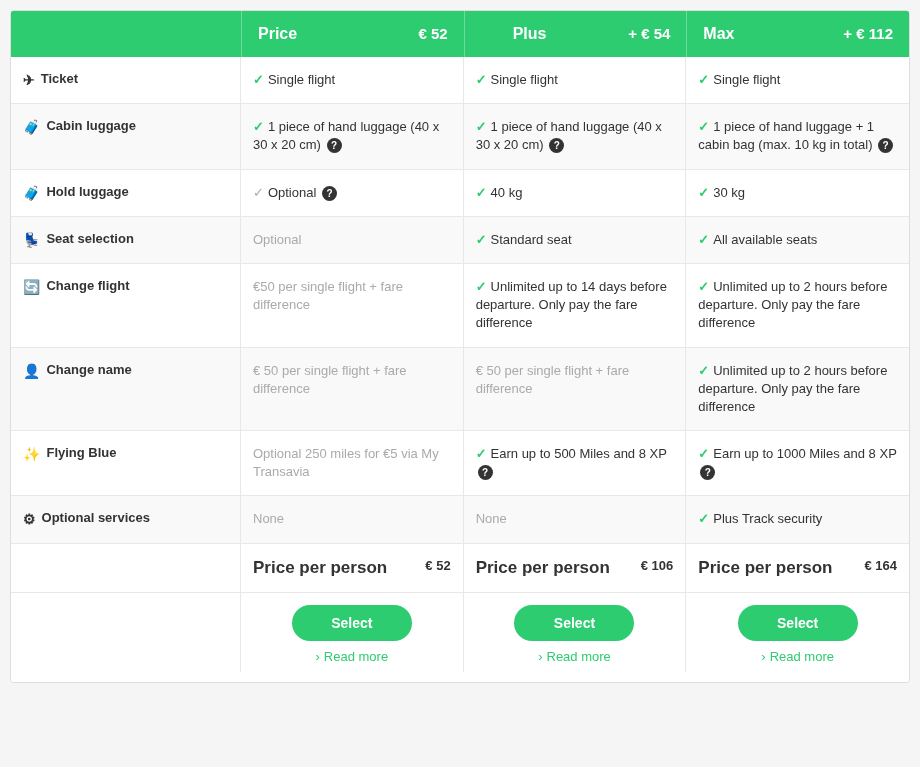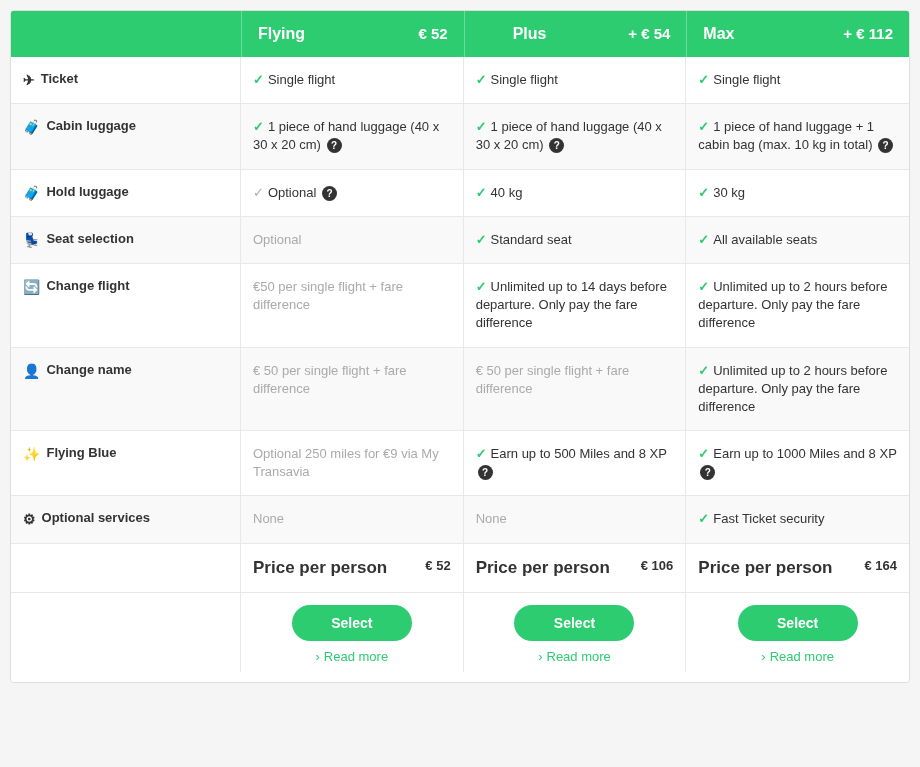--- a/index.html
+++ b/index.html
@@ -166,21 +166,21 @@
     .chevron { margin-right: 4px; }
   </style>
 </head>
 <body>
 
 <div class="pricing-table">
 
   <div class="header-row">
     <div class="header-cell empty"></div>
     <div class="header-cell basic">
-      <span class="plan-name">Flying</span>
+      <span class="plan-name">Price</span>
       <span class="plan-price">€ 52</span>
     </div>
     <div class="header-cell plus">
       <span class="plan-name">Plus</span>
       <span class="plan-price">+ € 54</span>
     </div>
     <div class="header-cell max">
       <span class="plan-name">Max</span>
       <span class="plan-price">+ € 112</span>
     </div>
@@ -239,32 +239,32 @@
         </div>
         <div class="cell"><span class="text-gray">€ 50 per single flight + fare difference</span></div>
         <div class="cell"><span class="text-gray">€ 50 per single flight + fare difference</span></div>
         <div class="cell"><span class="check">✓</span><span>Unlimited up to 2 hours before departure. Only pay the fare difference</span></div>
       </div>
       <div class="data-row">
         <div class="row-label">
           <span class="icon">✨</span>
           <span>Flying Blue</span>
         </div>
-        <div class="cell"><span class="text-gray">Optional 250 miles for €9 via My Transavia</span></div>
+        <div class="cell"><span class="text-gray">Optional 250 miles for €5 via My Transavia</span></div>
         <div class="cell"><span class="check">✓</span><span>Earn up to 500 Miles and 8 XP <span class="help-icon">?</span></span></div>
         <div class="cell"><span class="check">✓</span><span>Earn up to 1000 Miles and 8 XP <span class="help-icon">?</span></span></div>
       </div>
       <div class="data-row">
         <div class="row-label">
           <span class="icon">⚙</span>
           <span>Optional services</span>
         </div>
         <div class="cell"><span class="text-gray">None</span></div>
         <div class="cell"><span class="text-gray">None</span></div>
-        <div class="cell"><span class="check">✓</span><span>Fast Ticket security</span></div>
+        <div class="cell"><span class="check">✓</span><span>Plus Track security</span></div>
       </div>
     </div>
 
   <div class="footer-row">
     <div class="footer-cell"></div>
     <div class="footer-cell">
       <span class="price-label">Price per person</span>
       <span class="price-value">€ 52</span>
     </div>
     <div class="footer-cell">

